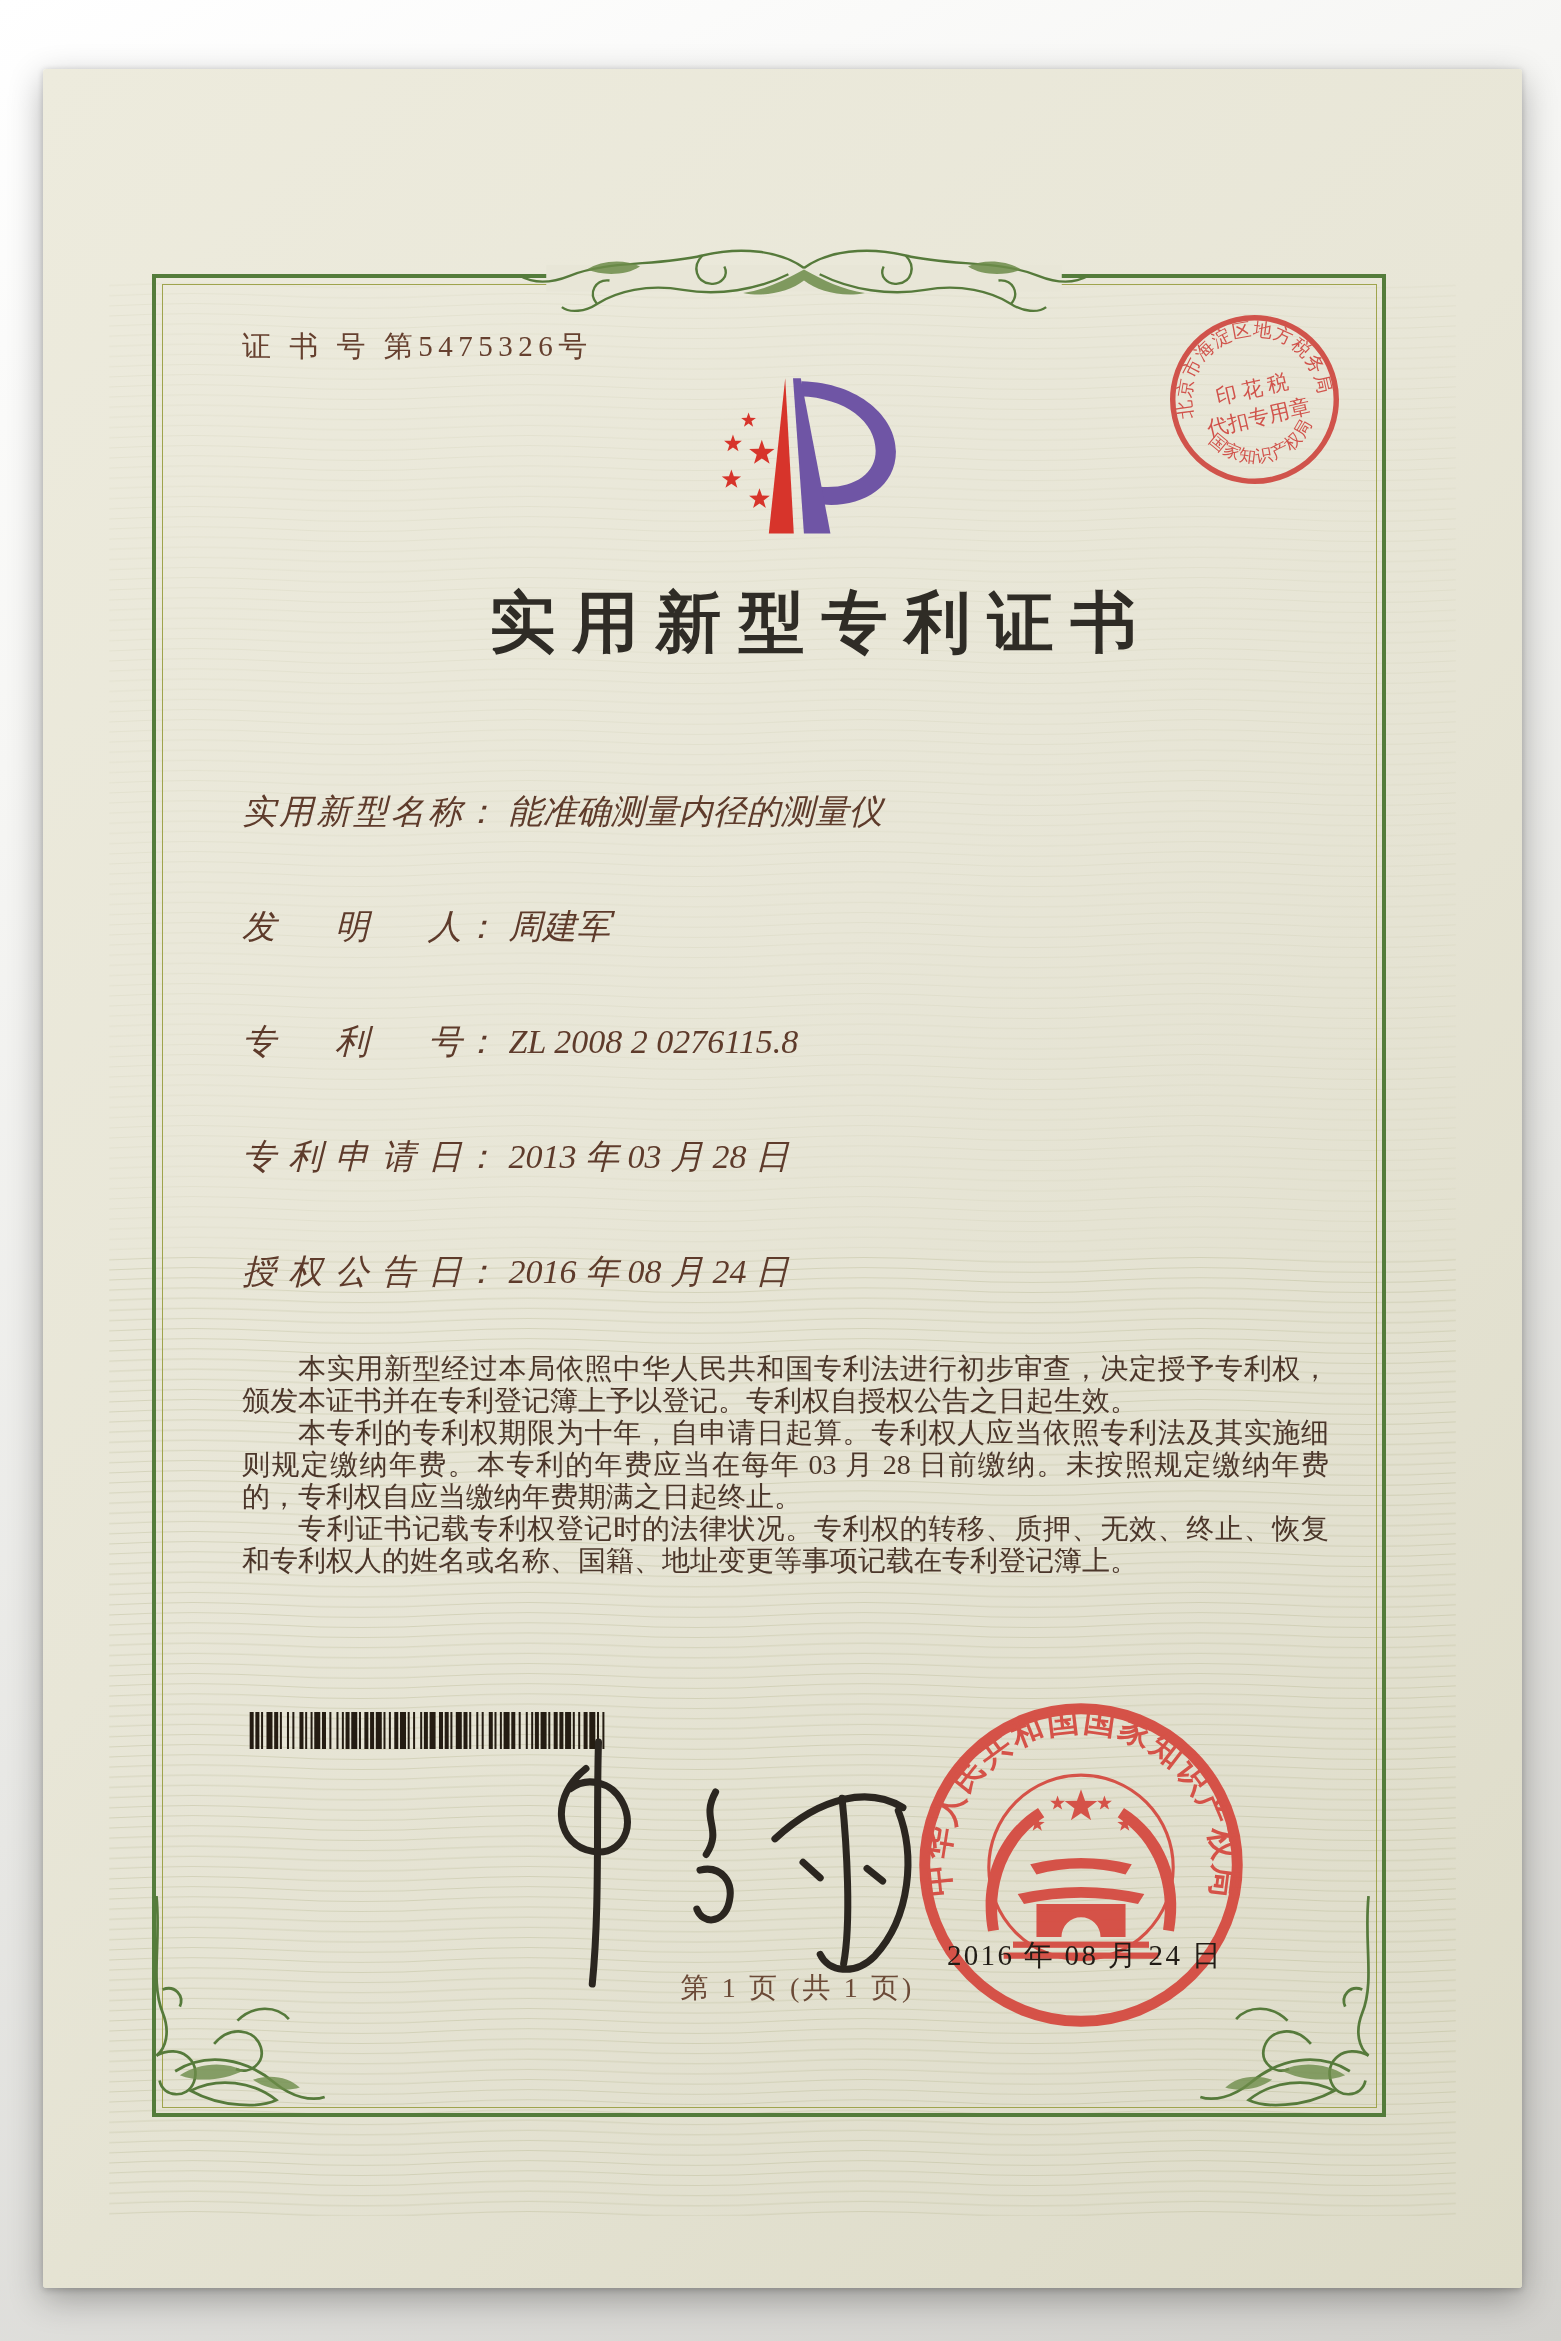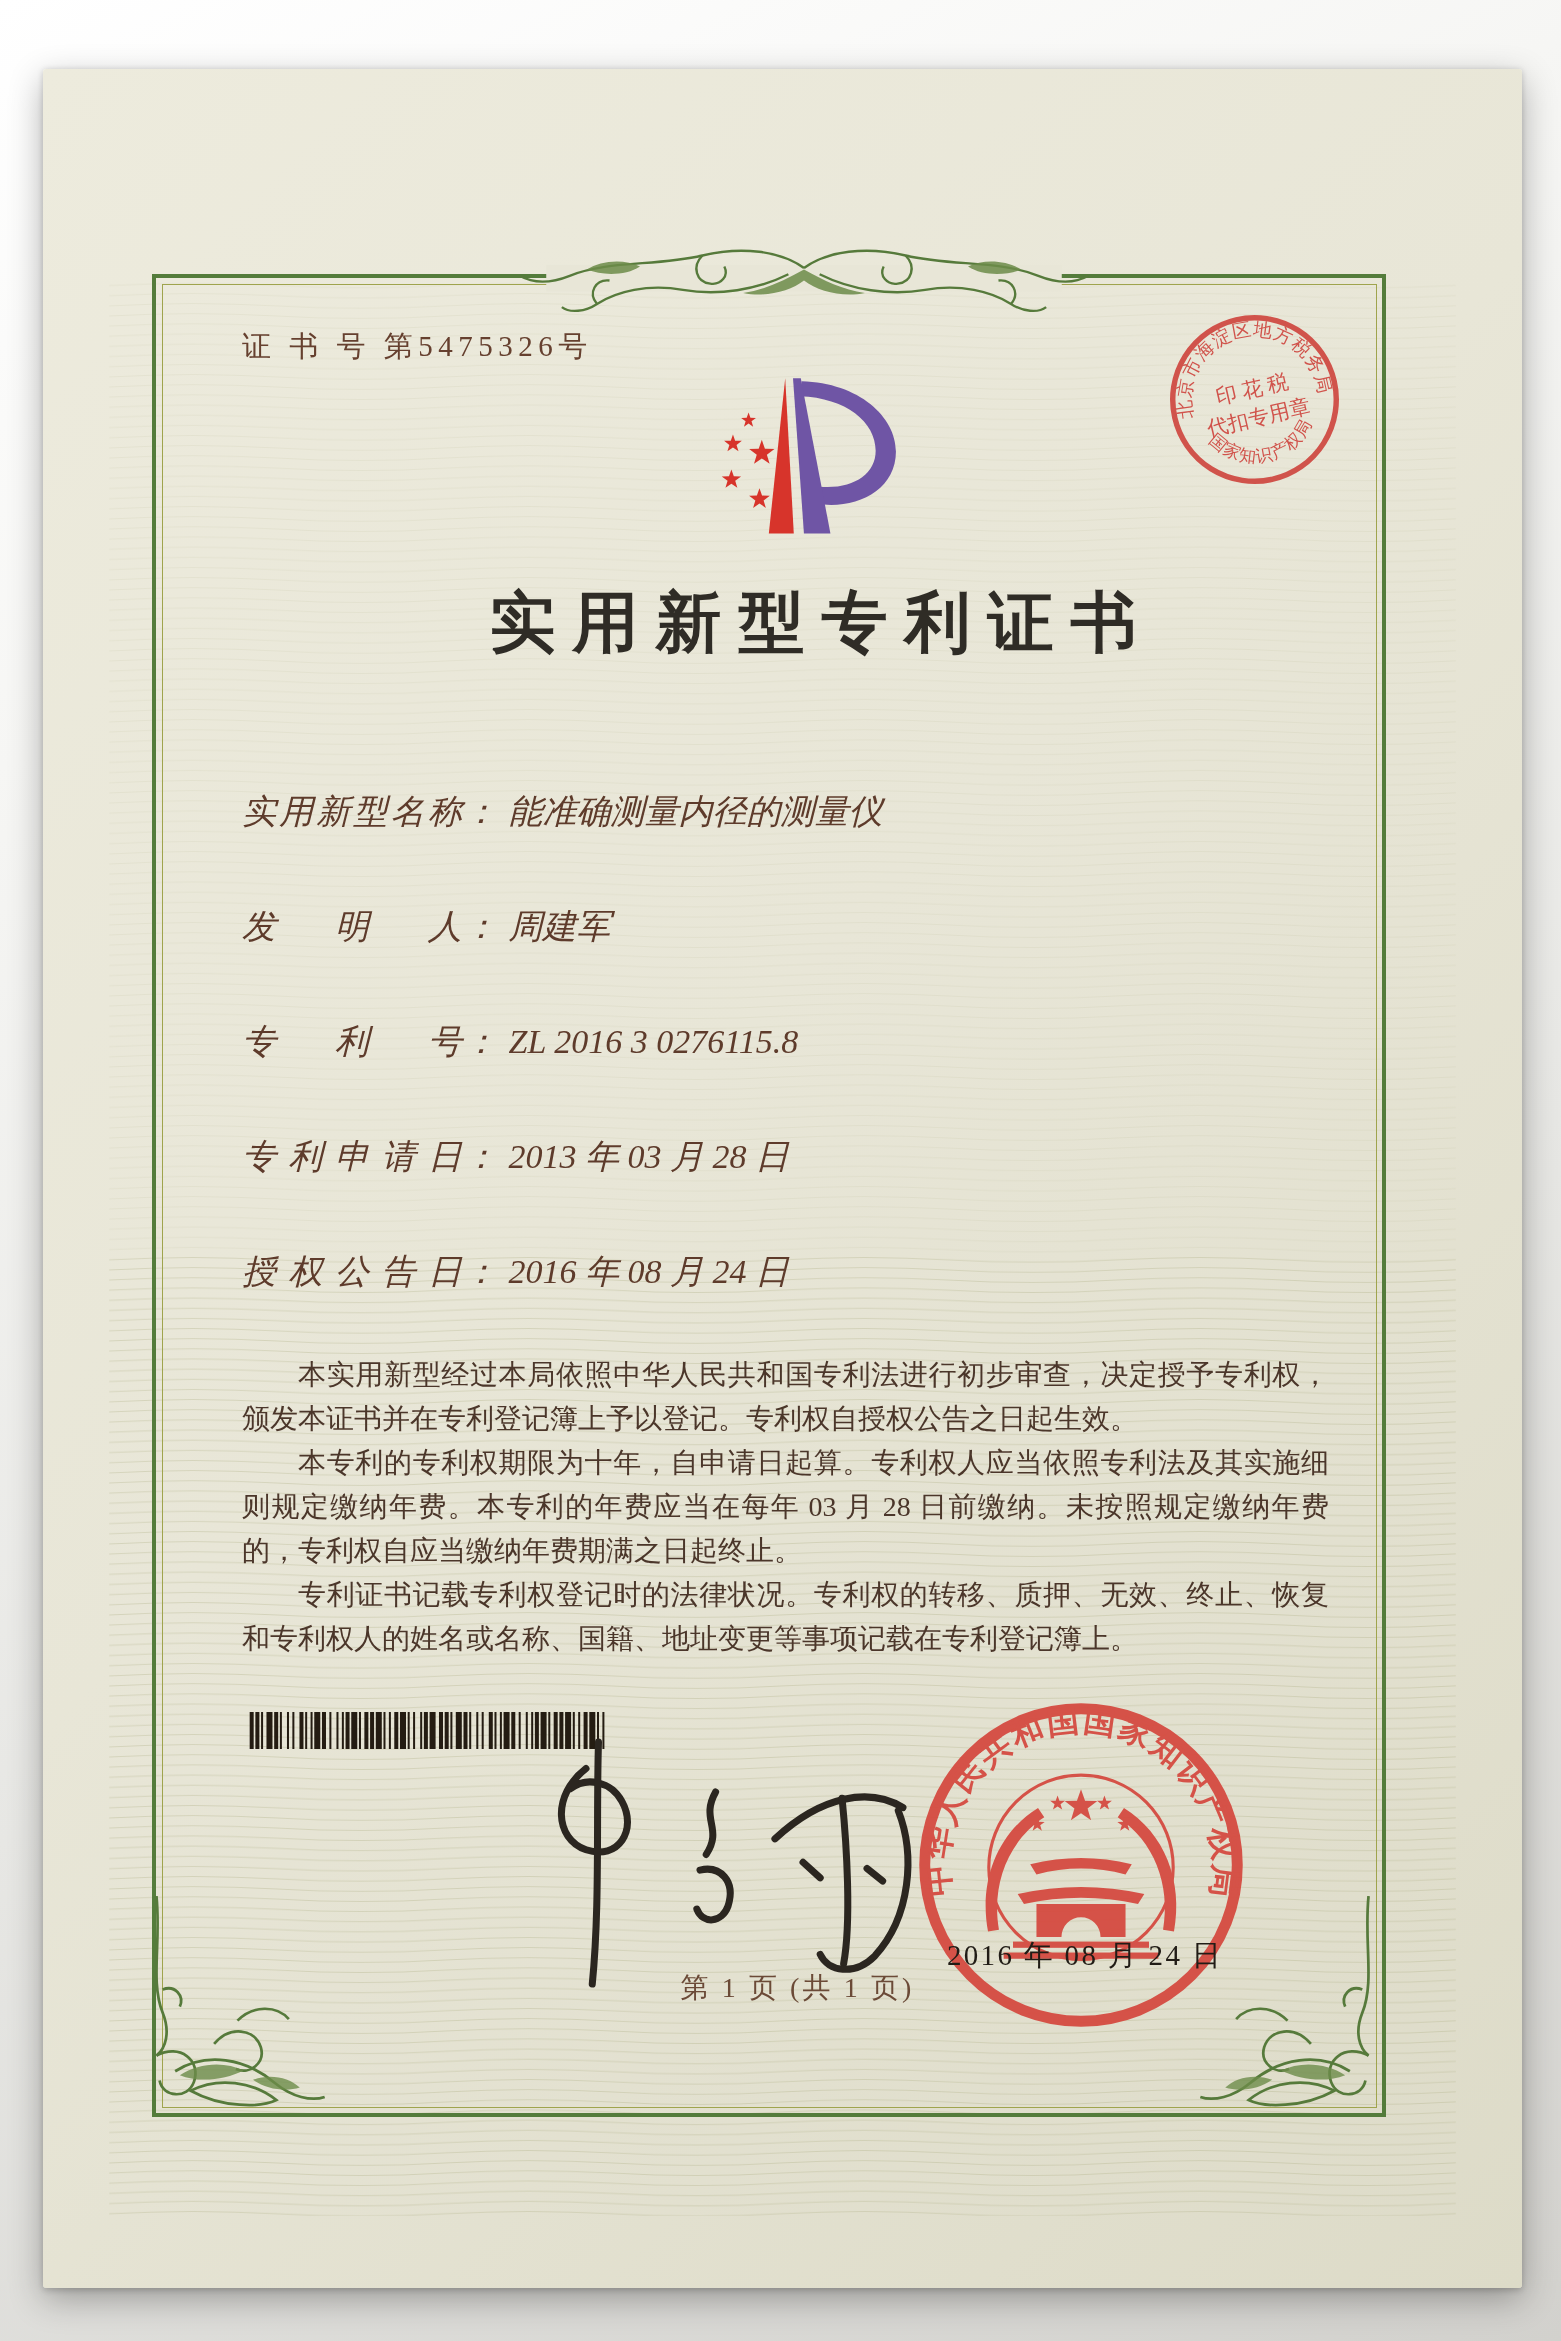--- a/index.html
+++ b/index.html
@@ -23,21 +23,21 @@
   .certnum{position:absolute;left:199px;top:258px;z-index:3;
            font-size:29px;letter-spacing:5.5px;color:#66402f;}
   .logo{position:absolute;left:671px;top:303px;z-index:3;}
   .title{position:absolute;left:0;top:509px;width:1479px;text-align:center;z-index:3;
          font-size:66px;font-weight:600;letter-spacing:17px;color:#2f2c26;padding-left:39px;}
   .fields{position:absolute;left:199px;top:720px;width:1109px;z-index:3;font-style:italic;}
   .frow{height:35px;margin-bottom:80px;font-size:34px;color:#5e3b2b;white-space:nowrap;}
   .flabel{display:inline-block;width:220px;text-align:justify;text-align-last:justify;}
   .fcolon{margin:0 11px 0 1.6px;}
   .body{position:absolute;left:199px;top:1284px;width:1087px;z-index:3;
-        font-size:28px;line-height:44px;color:#4b362a;text-align:justify;}
+        font-size:28px;line-height:32px;color:#4b362a;text-align:justify;}
   .body p{margin:0;text-indent:2em;}
   .barcode{position:absolute;left:203px;top:1643px;z-index:3;}
   .director{position:absolute;left:199px;top:1724px;z-index:3;
             font-size:35px;color:#3c2d22;font-family:"Liberation Sans","DejaVu Sans",sans-serif;}
   .director div{margin-bottom:31px;letter-spacing:4.7px;}
   .signature{position:absolute;left:390px;top:1651px;z-index:3;}
   .seal{position:absolute;left:870px;top:1628px;z-index:3;opacity:.93;}
   .sealdate{position:absolute;left:904px;top:1867px;width:281px;z-index:4;
             font-size:29px;letter-spacing:2.3px;color:#211c16;}
   .footer{position:absolute;left:0;top:1900px;width:1509px;text-align:center;z-index:3;
@@ -129,21 +129,21 @@
         <polygon points="22.0,125.0 25.1,133.8 34.4,134.0 26.9,139.6 29.6,148.5 22.0,143.2 14.4,148.5 17.1,139.6 9.6,134.0 18.9,133.8"></polygon>
         <polygon points="58.0,149.0 61.3,158.5 71.3,158.7 63.3,164.7 66.2,174.3 58.0,168.6 49.8,174.3 52.7,164.7 44.7,158.7 54.7,158.5"></polygon>
       </g>
     </svg>
 
     <div class="title">实用新型专利证书</div>
 
     <div class="fields">
       <div class="frow"><span class="flabel">实用新型名称</span><span class="fcolon">：</span><span class="fvalue">能准确测量内径的测量仪</span></div>
       <div class="frow"><span class="flabel">发明人</span><span class="fcolon">：</span><span class="fvalue">周建军</span></div>
-      <div class="frow"><span class="flabel">专利号</span><span class="fcolon">：</span><span class="fvalue">ZL 2016 3 0276115.8</span></div>
+      <div class="frow"><span class="flabel">专利号</span><span class="fcolon">：</span><span class="fvalue">ZL 2008 2 0276115.8</span></div>
       <div class="frow"><span class="flabel">专利申请日</span><span class="fcolon">：</span><span class="fvalue">2013 年 03 月 28 日</span></div>
       <div class="frow"><span class="flabel">授权公告日</span><span class="fcolon">：</span><span class="fvalue">2016 年 08 月 24 日</span></div>
     </div>
 
     <div class="body">
       <p>本实用新型经过本局依照中华人民共和国专利法进行初步审查，决定授予专利权，颁发本证书并在专利登记簿上予以登记。专利权自授权公告之日起生效。</p>
       <p>本专利的专利权期限为十年，自申请日起算。专利权人应当依照专利法及其实施细则规定缴纳年费。本专利的年费应当在每年 03 月 28 日前缴纳。未按照规定缴纳年费的，专利权自应当缴纳年费期满之日起终止。</p>
       <p>专利证书记载专利权登记时的法律状况。专利权的转移、质押、无效、终止、恢复和专利权人的姓名或名称、国籍、地址变更等事项记载在专利登记簿上。</p>
     </div>
 

